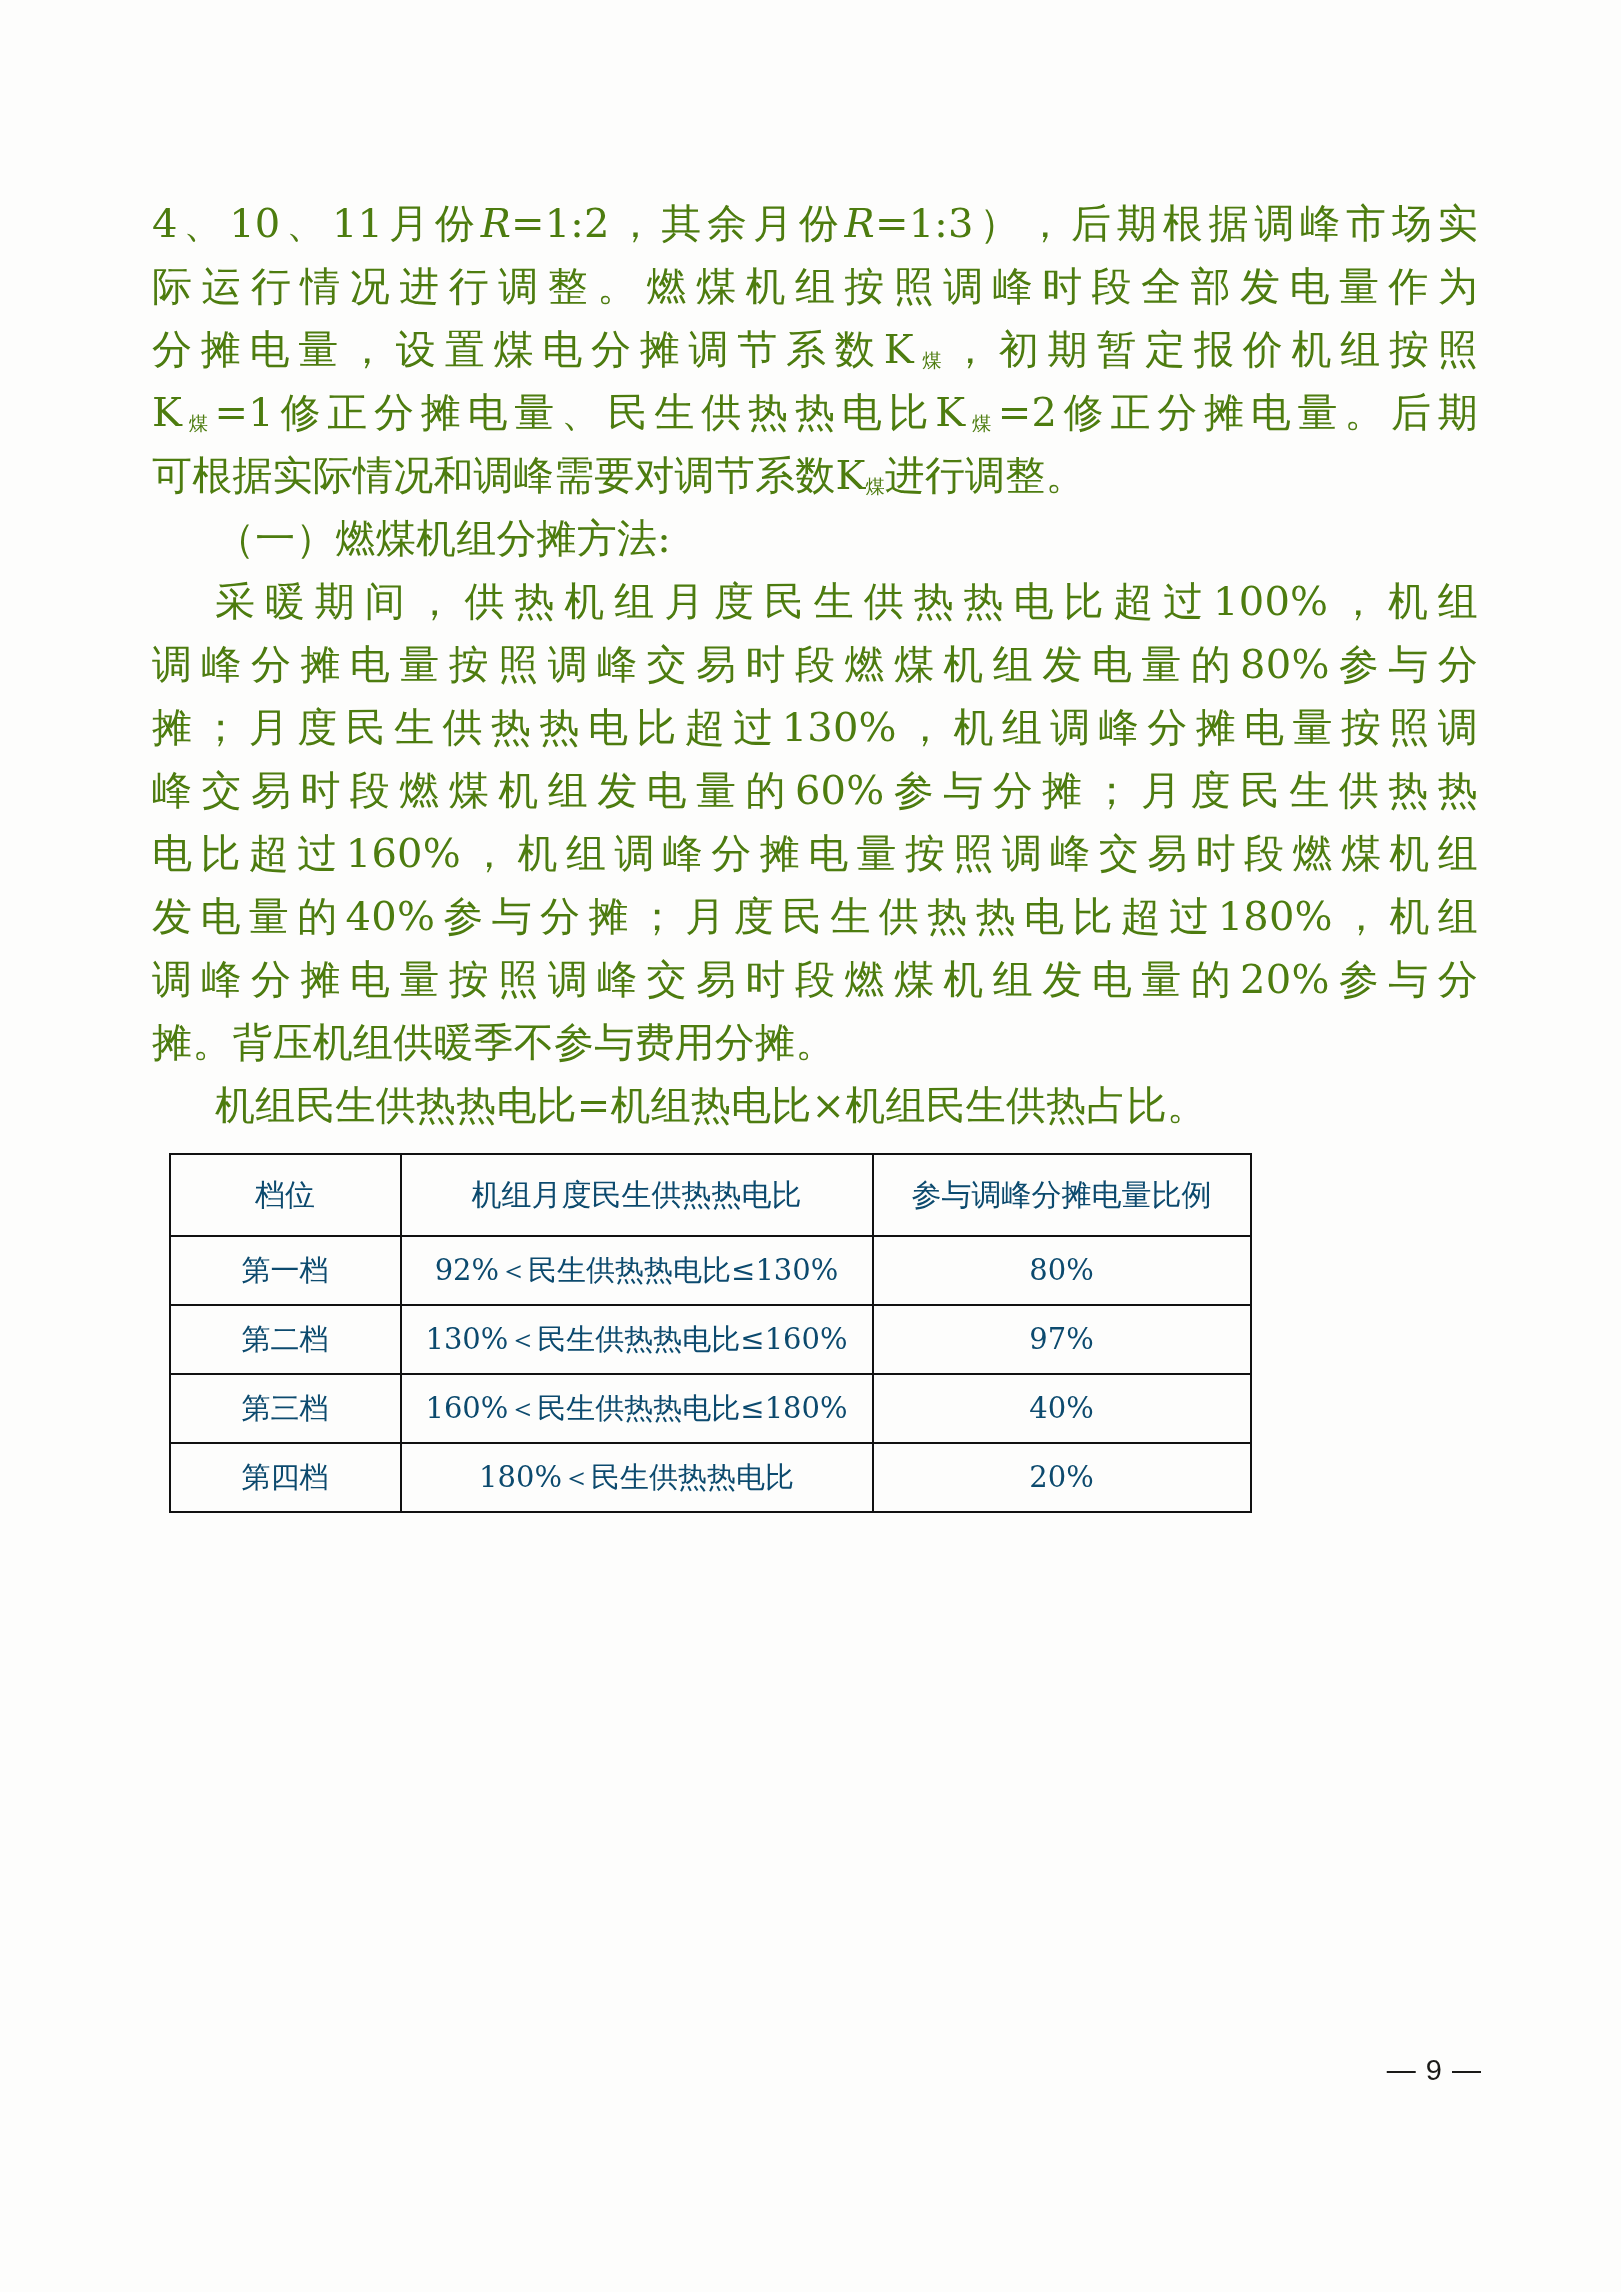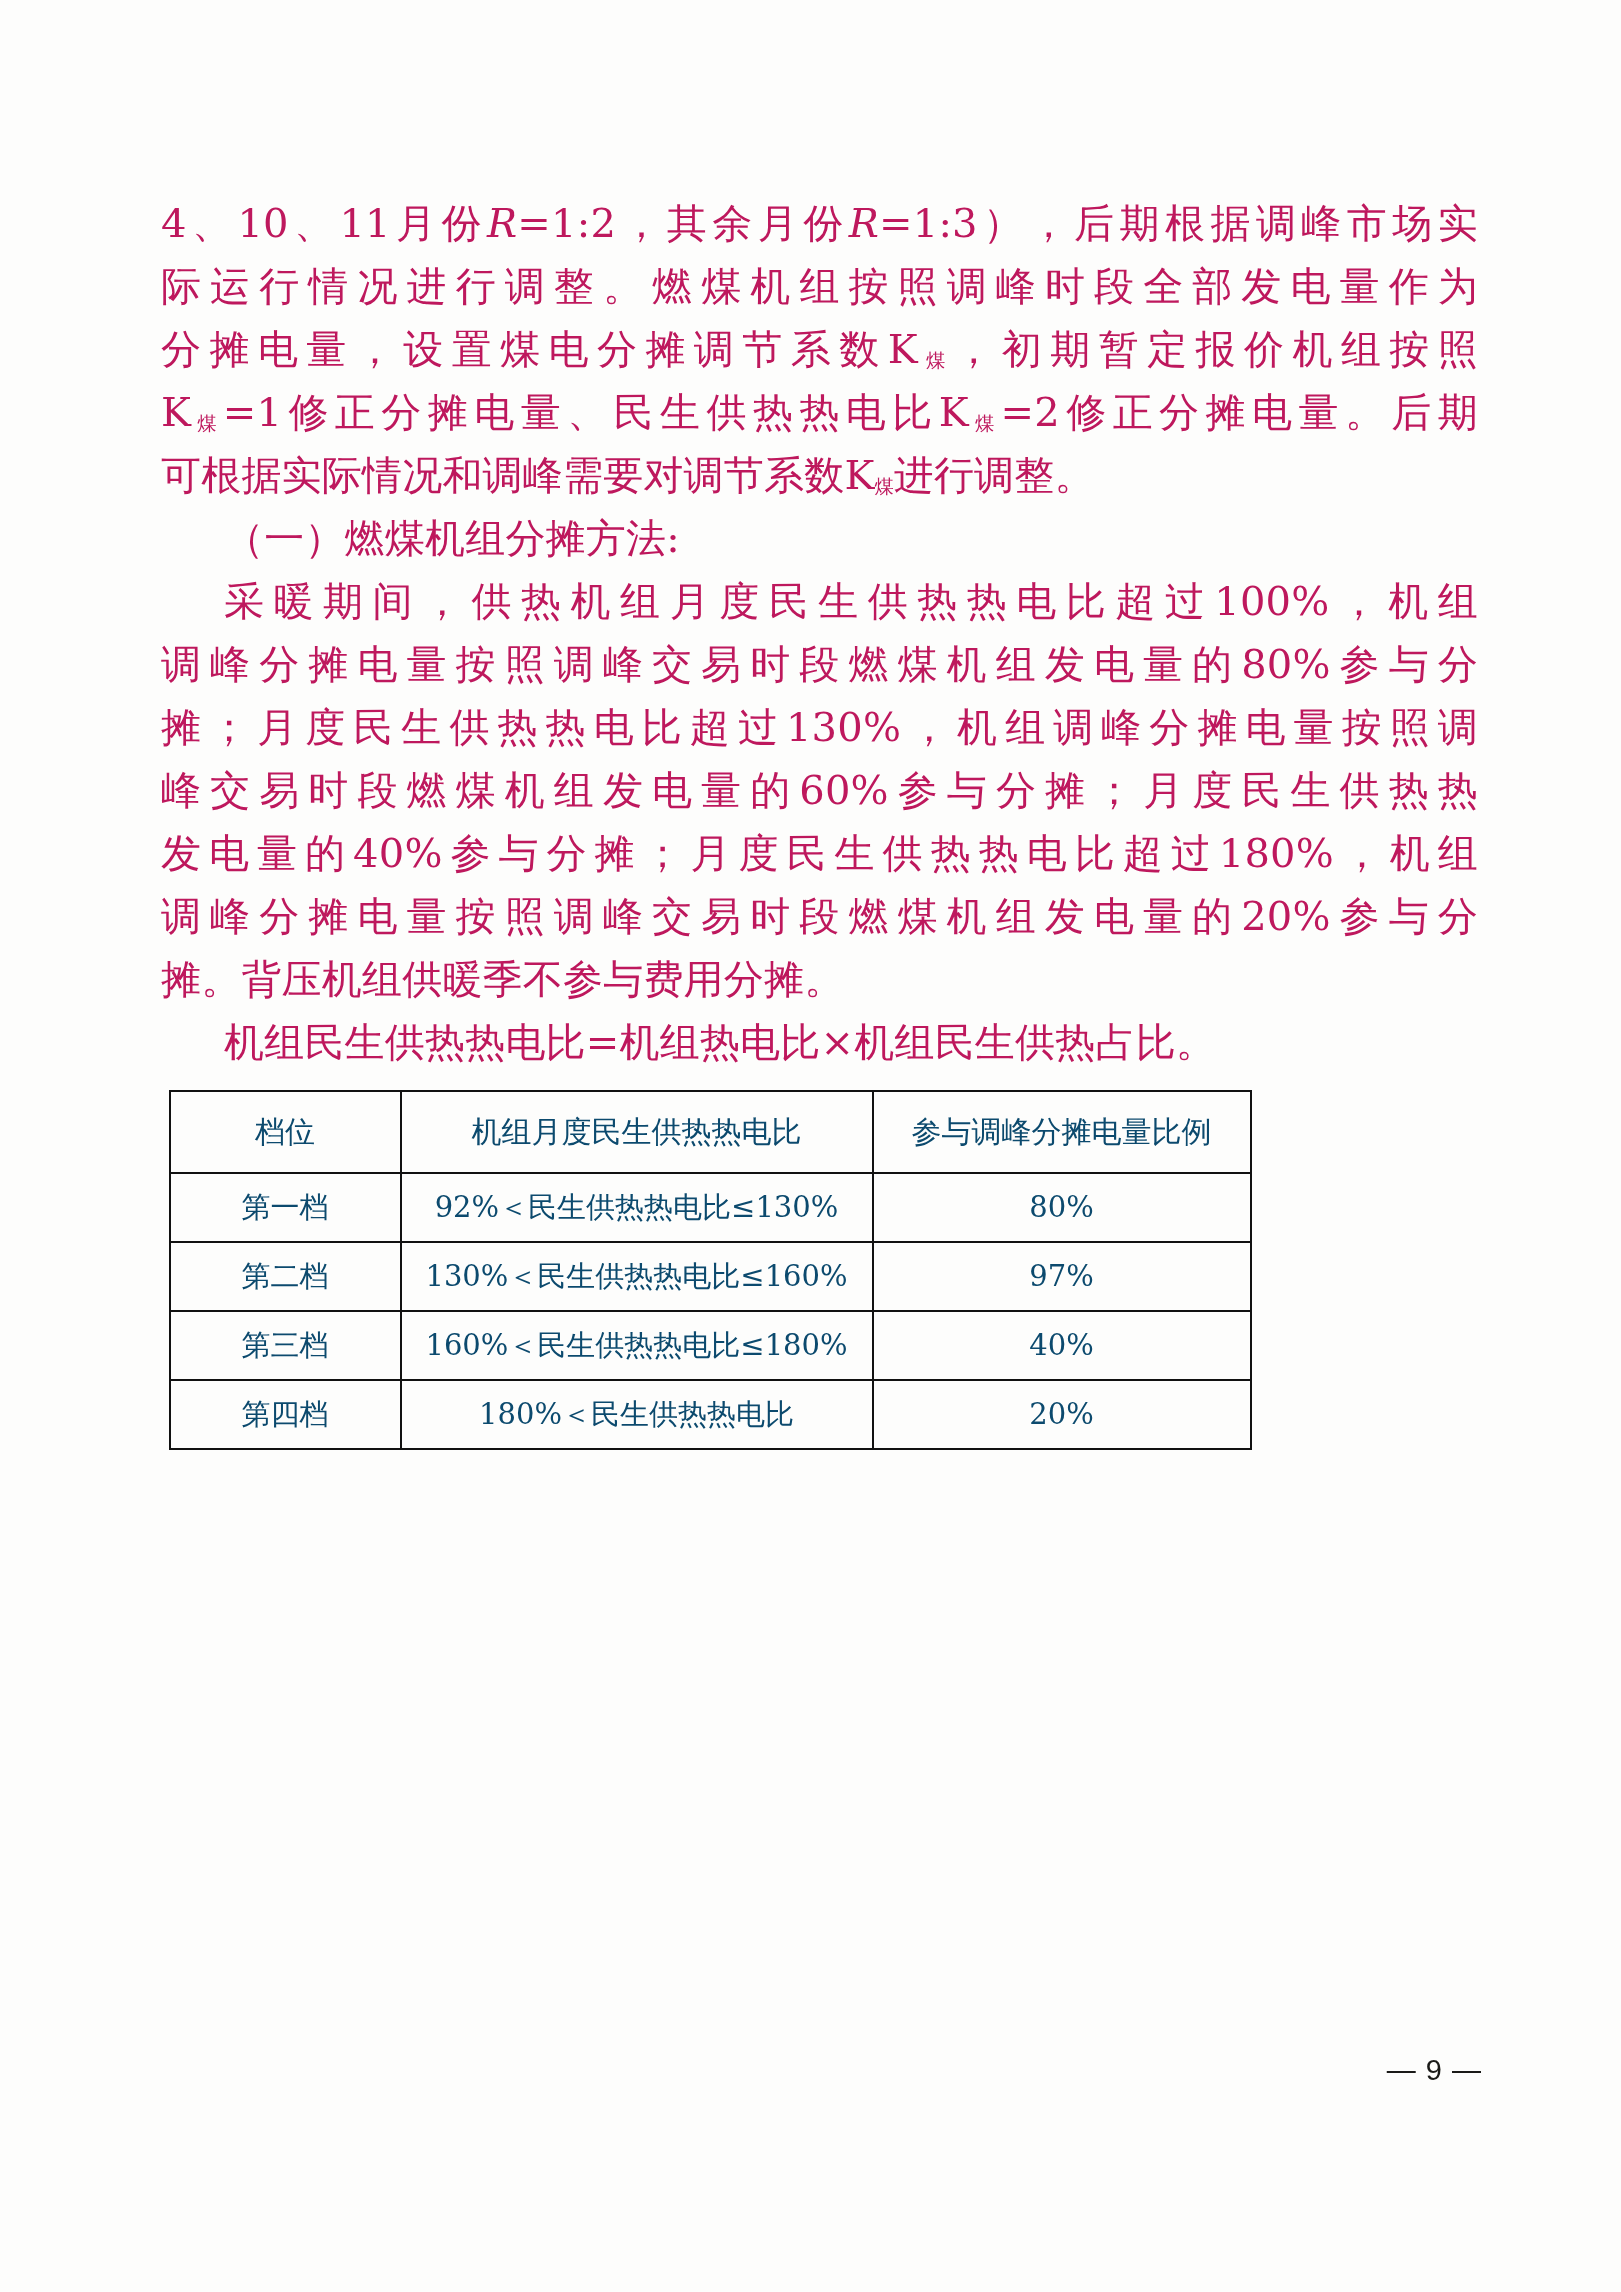--- a/index.html
+++ b/index.html
@@ -17,25 +17,25 @@
     color: #1a1a18;
   }
   .content {
     position: absolute;
     left: 145px;
     top: 192px;
     width: 1333px;
   }
   
   .para {
-    margin: 0 0 0 16px;
+    margin: 0 0 0 7px;
     font-size: 40px;
     line-height: 63px;
     letter-spacing: 0.2px;
-    color: #be185d;
+    color: #4d7c0f;
   }
   .line {
     display: flex;
     white-space: pre;
     height: 63px;
     align-items: baseline;
   }
   
   .line.just {
     display: block;
@@ -123,20 +123,21 @@
     <div class="para">
       <div class="line last" style="padding-left:63px;">（一）燃煤机组分摊方法:</div>
     </div>
 
 
     <div class="para">
       <div class="line just" style="padding-left:63px;">采暖期间，供热机组月度民生供热热电比超过100%，机组</div>
       <div class="line just">调峰分摊电量按照调峰交易时段燃煤机组发电量的80%参与分</div>
       <div class="line just">摊；月度民生供热热电比超过130%，机组调峰分摊电量按照调</div>
       <div class="line just">峰交易时段燃煤机组发电量的60%参与分摊；月度民生供热热</div>
+      <div class="line just">电比超过160%，机组调峰分摊电量按照调峰交易时段燃煤机组</div>
       <div class="line just">发电量的40%参与分摊；月度民生供热热电比超过180%，机组</div>
       <div class="line just">调峰分摊电量按照调峰交易时段燃煤机组发电量的20%参与分</div>
       <div class="line last">摊。背压机组供暖季不参与费用分摊。</div>
     </div>
 
     <div class="para">
       <div class="line last" style="padding-left:63px;">机组民生供热热电比=机组热电比×机组民生供热占比。</div>
     </div>
 
     <div class="tbl-wrap">

